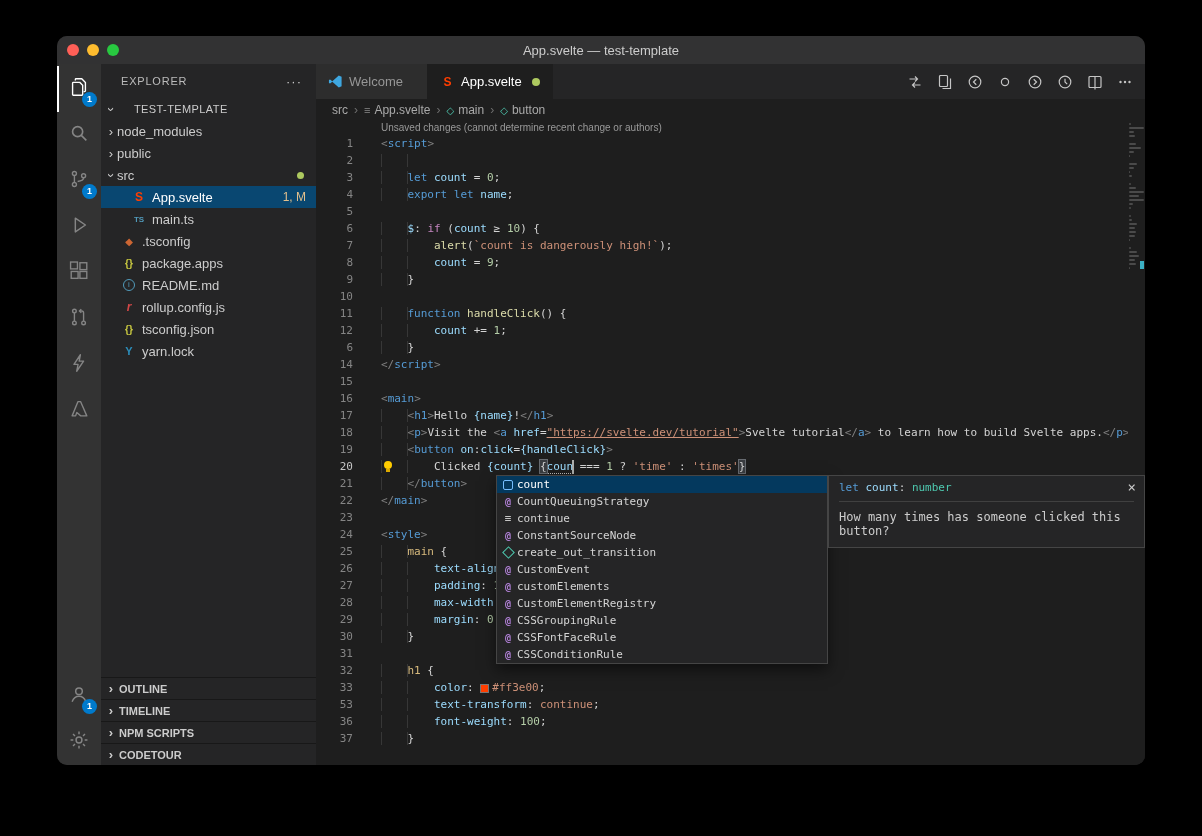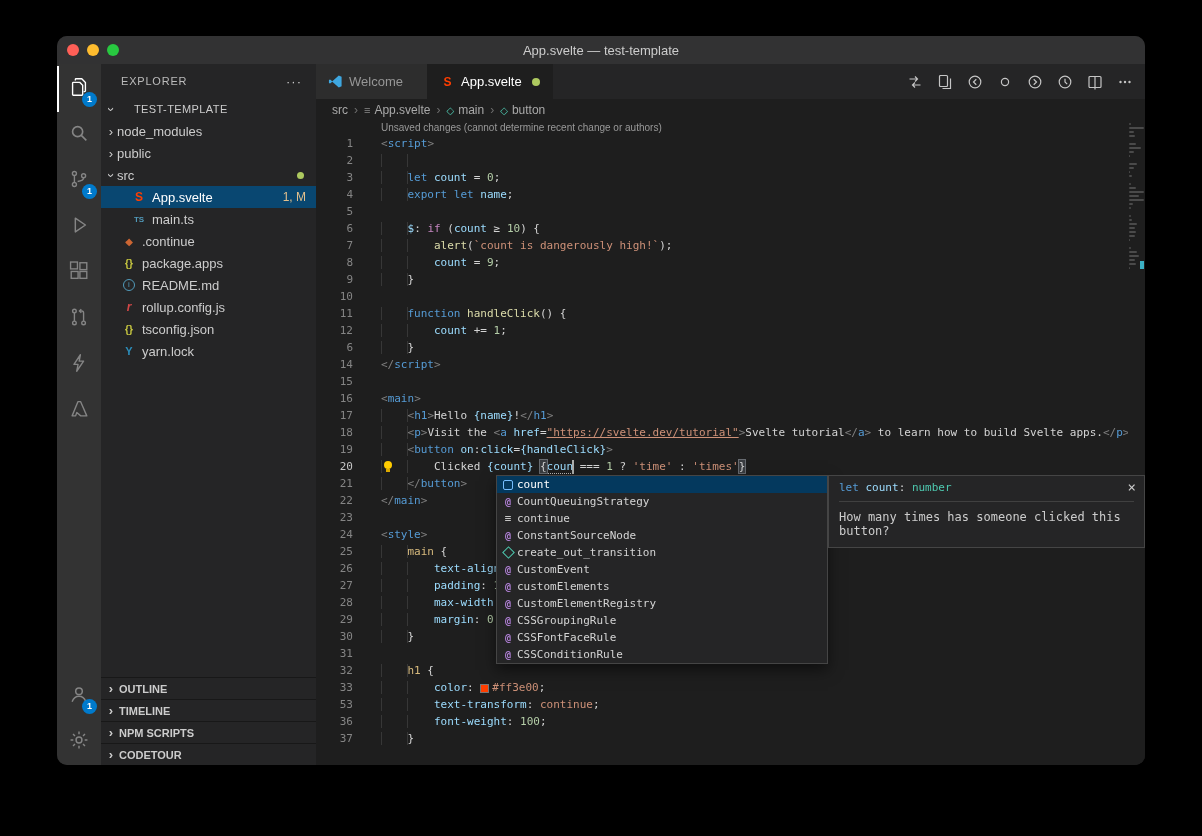--- a/index.html
+++ b/index.html
@@ -207,21 +207,21 @@
             <span class="ficon fi-svelte">S</span>
             <span class="flabel">App.svelte</span>
             <span class="row-badge">1, M</span>
           </div>
           <div class="row" style="padding-left: 30px;">
             <span class="ficon fi-ts">TS</span>
             <span class="flabel">main.ts</span>
           </div>
           <div class="row" style="padding-left: 20px;">
             <span class="ficon fi-git">◆</span>
-            <span class="flabel">.continue</span>
+            <span class="flabel">.tsconfig</span>
           </div>
           <div class="row" style="padding-left: 20px;">
             <span class="ficon fi-json">{}</span>
             <span class="flabel">package.apps</span>
           </div>
           <div class="row" style="padding-left: 20px;">
             <span class="ficon circle-i">i</span>
             <span class="flabel">README.md</span>
           </div>
           <div class="row" style="padding-left: 20px;">

